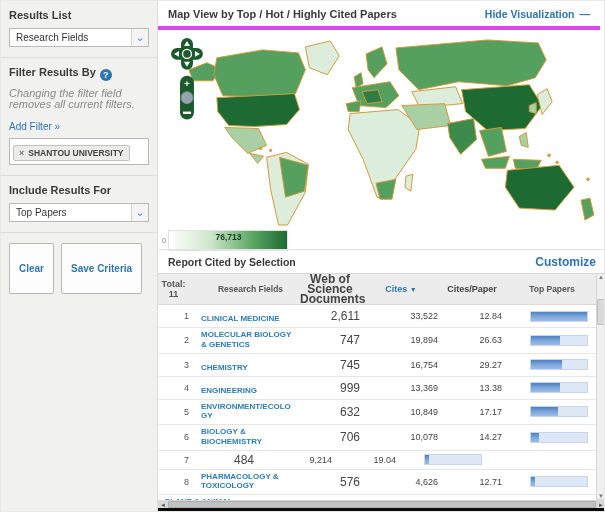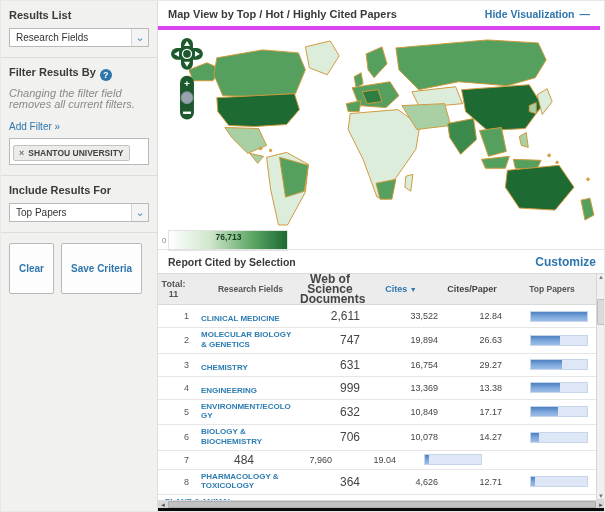--- a/index.html
+++ b/index.html
@@ -287,21 +287,21 @@
           <div class="c-cpp">26.63</div>
           <div class="c-bar">
               <div class="bar-track">
                 <div class="bar-fill" style="width: 52%;"></div>
               </div>
             </div>
         </div>
         <div class="trow">
           <div class="c-num">3</div>
           <div class="c-field"><a class="field-link">CHEMISTRY</a></div>
-          <div class="c-docs">631</div>
+          <div class="c-docs">745</div>
           <div class="c-cites">16,754</div>
           <div class="c-cpp">29.27</div>
           <div class="c-bar">
               <div class="bar-track">
                 <div class="bar-fill" style="width: 55%;"></div>
               </div>
             </div>
         </div>
         <div class="trow">
           <div class="c-num">4</div>
@@ -335,32 +335,32 @@
           <div class="c-cpp">14.27</div>
           <div class="c-bar">
               <div class="bar-track">
                 <div class="bar-fill" style="width: 15%;"></div>
               </div>
             </div>
         </div>
         <div class="trow">
           <div class="c-num">7</div>
           <div class="c-docs">484</div>
-          <div class="c-cites">7,960</div>
+          <div class="c-cites">9,214</div>
           <div class="c-cpp">19.04</div>
           <div class="c-bar">
               <div class="bar-track">
                 <div class="bar-fill" style="width: 8%;"></div>
               </div>
             </div>
         </div>
         <div class="trow">
           <div class="c-num">8</div>
           <div class="c-field"><a class="field-link">PHARMACOLOGY &amp; TOXICOLOGY</a></div>
-          <div class="c-docs">364</div>
+          <div class="c-docs">576</div>
           <div class="c-cites">4,626</div>
           <div class="c-cpp">12.71</div>
           <div class="c-bar">
               <div class="bar-track">
                 <div class="bar-fill" style="width: 7%;"></div>
               </div>
             </div>
         </div>
         <div class="trow">
 

